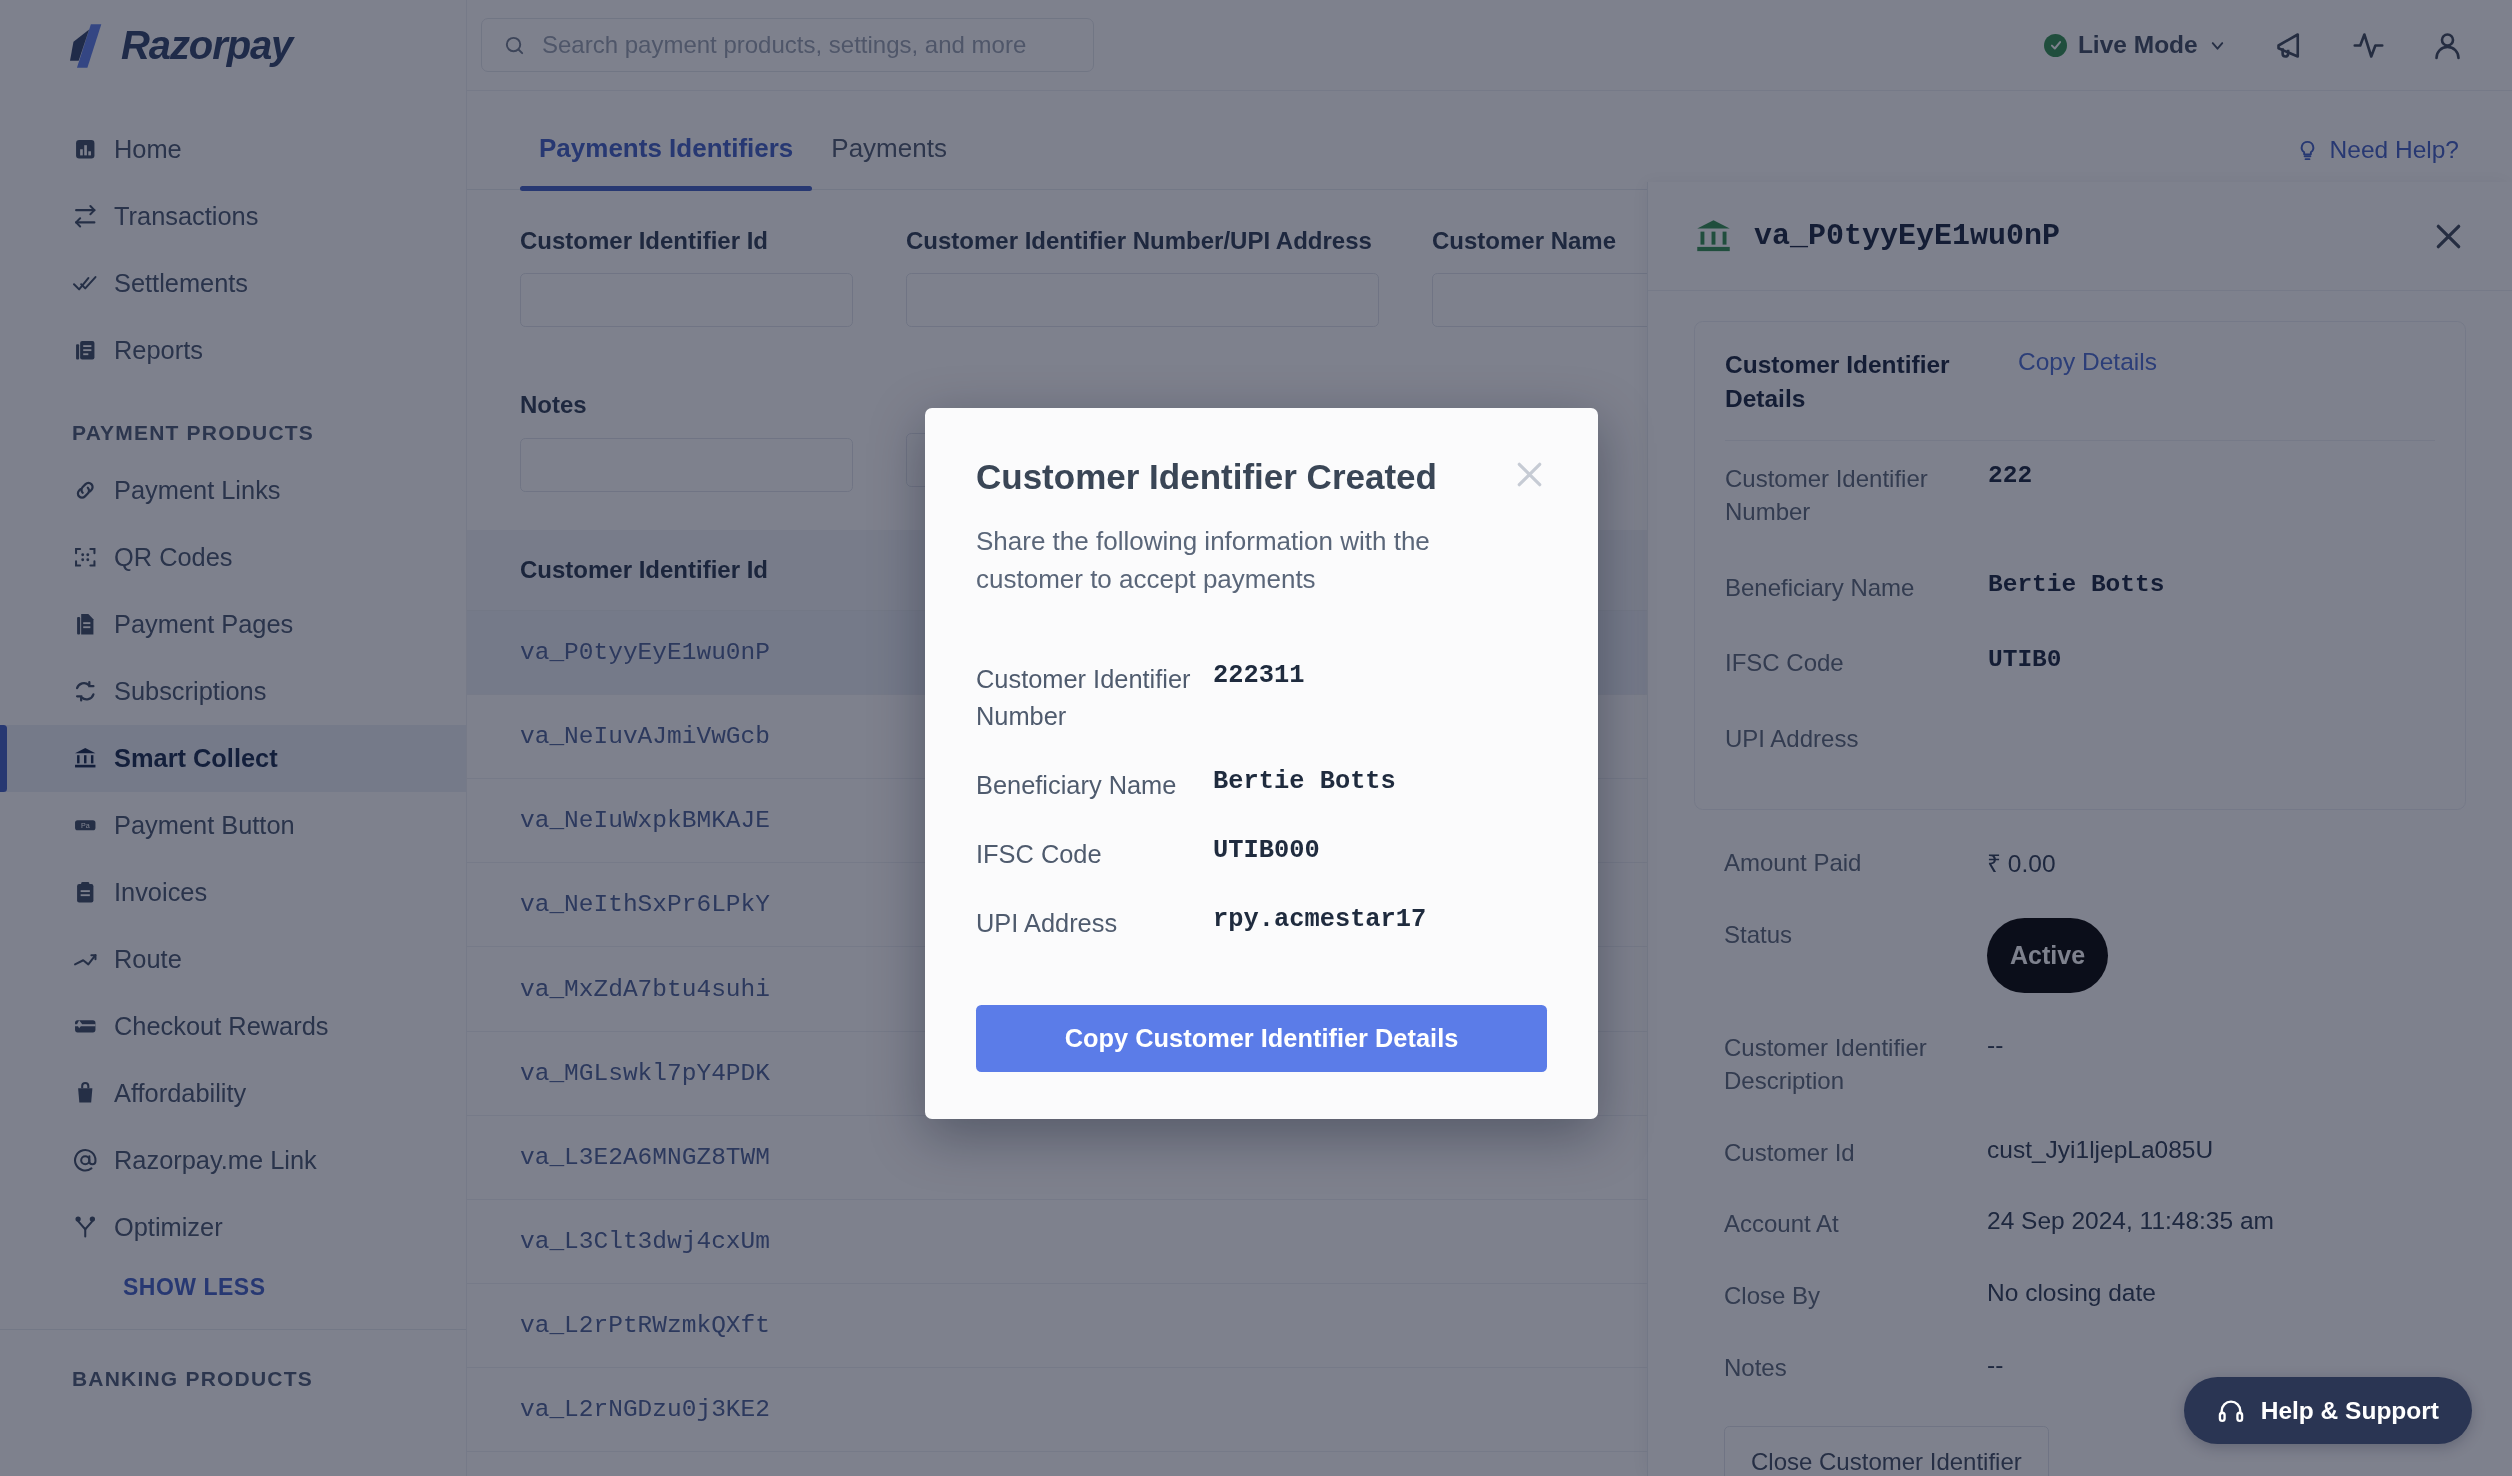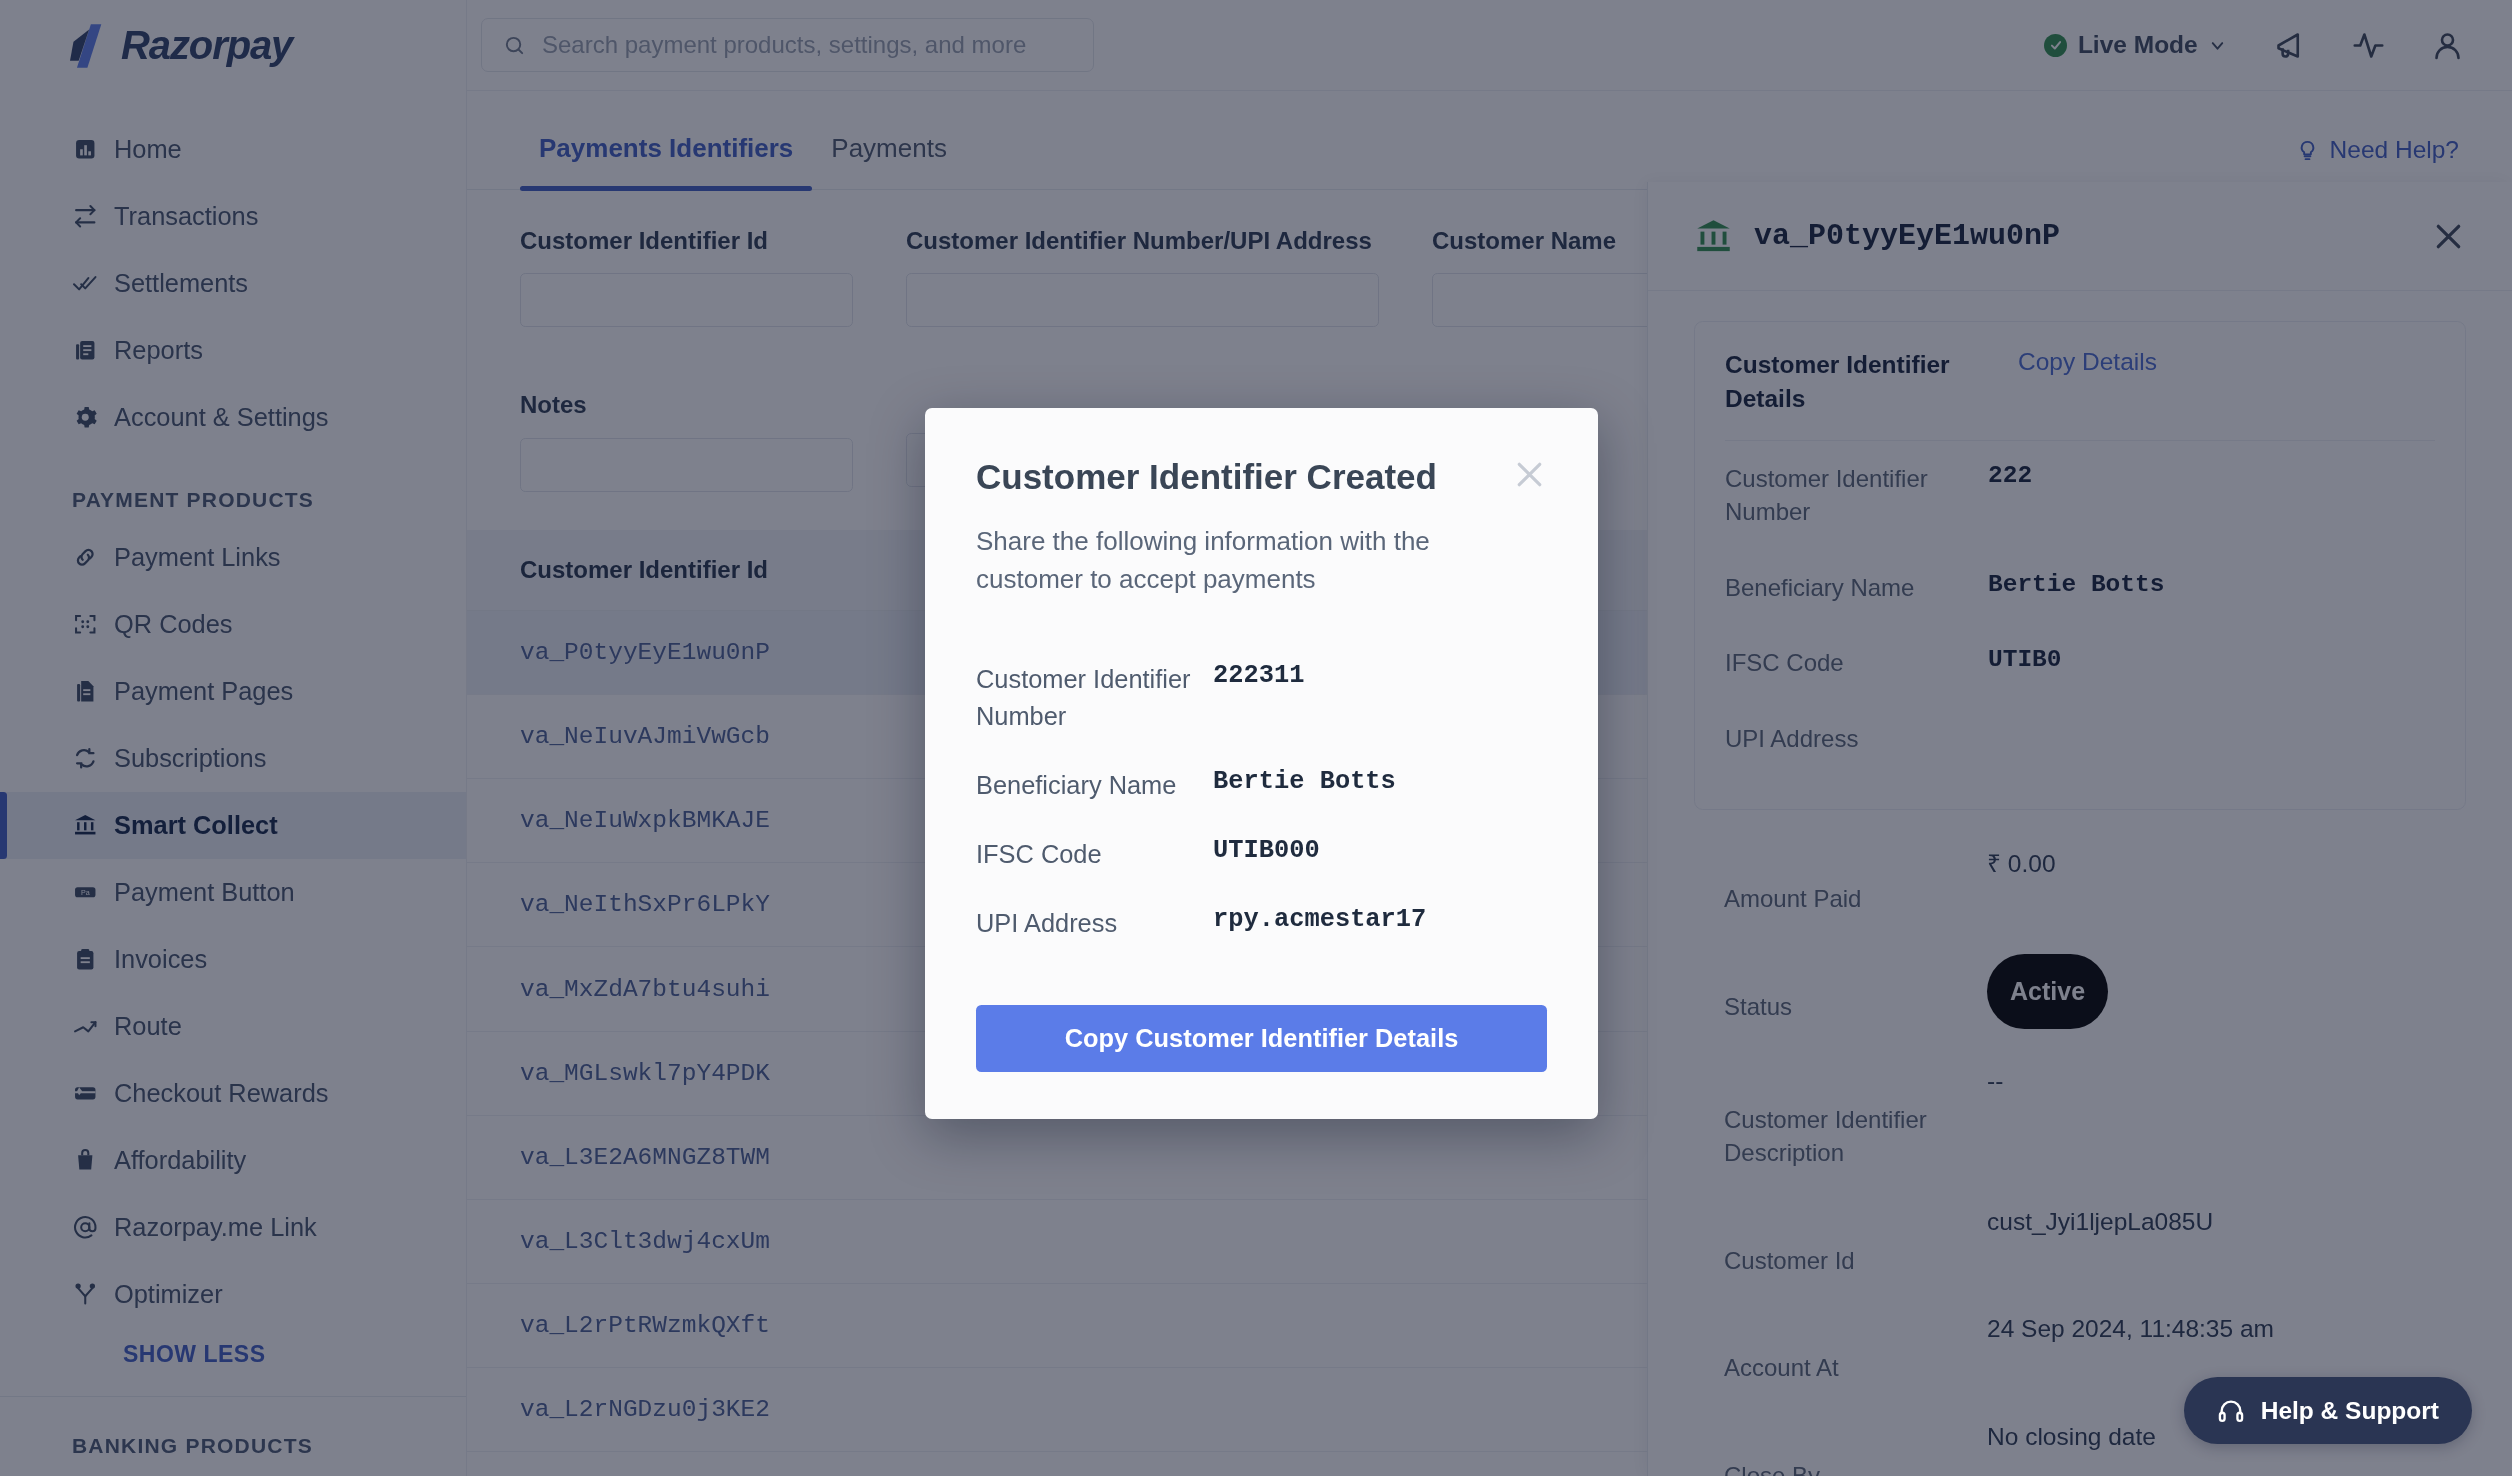--- a/index.html
+++ b/index.html
@@ -221,21 +221,21 @@
   .det-card-head { display:flex; align-items:flex-start; gap:30px; padding-bottom: 23px; border-bottom:0.9px solid #eef0f4; }
   .det-card-head .t { font-size:24.5px; font-weight:700; color:#16233c; max-width:263px; line-height:1.4; }
   .det-card-head .a { font-size:24.5px; color:#4a6bd0; cursor:pointer; }
 
   .kv { display:flex; padding: 21px 0; align-items:flex-start; }
   .kv .k { width:263px; flex:0 0 263px; font-size:24px; color:#5a6679; line-height:1.4; }
   .kv .v { font-size:24.5px; color:#16233c; font-weight:700; font-family:"Liberation Mono", monospace; }
 
   .det-rows { padding: 17.5px 30px 0 30px; }
   .det-rows .kv { padding: 19px 0; }
-  .det-rows .kv .k { color:#5a6679;margin-top:36px; }
+  .det-rows .kv .k { color:#5a6679; }
   .det-rows .kv .v { font-weight:400; font-family:"Liberation Sans", sans-serif; color:#2b3a52; }
   .amount { font-size:26px; color:#16233c; }
   .badge {
     display:inline-block; background:#000000; color:#fff; border-radius:875px;
     padding: 23px 23px; font-size:25px; font-weight:600;
   }
   .close-ci {
     margin: 23px 30px 0 30px;
     height: 72px; padding: 0 26px;
     border:0.9px solid #dfe3ea; border-radius:5.3px; background:#fff;
@@ -339,29 +339,20 @@
               <rect x="7" y="3" width="14" height="18" rx="2"></rect>
               <rect x="3" y="6" width="3" height="15" rx="1"></rect>
               <rect x="10" y="7" width="8" height="1.8" fill="#fff"></rect>
               <rect x="10" y="11" width="8" height="1.8" fill="#fff"></rect>
               <rect x="10" y="15" width="5" height="1.8" fill="#fff"></rect>
             </svg>
         </span>
         <span>Reports</span>
       </div>
 
-      <div class="nav-item">
-        <span class="ico">
-          <svg viewBox="0 0 24 24" fill="currentColor">
-              <path d="M12 8a4 4 0 100 8 4 4 0 000-8zm9.4 4c0-.6-.06-1.2-.16-1.76l2-1.6-2-3.46-2.4 1a8.6 8.6 0 00-3-1.74L15.4 2h-4l-.44 2.44a8.6 8.6 0 00-3 1.74l-2.4-1-2 3.46 2 1.6c-.1.56-.16 1.16-.16 1.76s.06 1.2.16 1.76l-2 1.6 2 3.46 2.4-1a8.6 8.6 0 003 1.74L11.4 22h4l.44-2.44a8.6 8.6 0 003-1.74l2.4 1 2-3.46-2-1.6c.1-.56.16-1.16.16-1.76z"></path>
-              <circle cx="12" cy="12" r="3.4" fill="#fff"></circle>
-            </svg>
-        </span>
-        <span>Account &amp; Settings</span>
-      </div>
 
       <div class="nav-section">PAYMENT PRODUCTS</div>
 
       <div class="nav-item">
         <span class="ico">
           <svg viewBox="0 0 24 24" fill="none" stroke="currentColor" stroke-width="2.2" stroke-linecap="round">
               <path d="M9.5 14.5a4 4 0 010-5.7l2.8-2.8a4 4 0 115.7 5.7l-1.4 1.4"></path>
               <path d="M14.5 9.5a4 4 0 010 5.7l-2.8 2.8a4 4 0 11-5.7-5.7l1.4-1.4"></path>
             </svg>
         </span>

